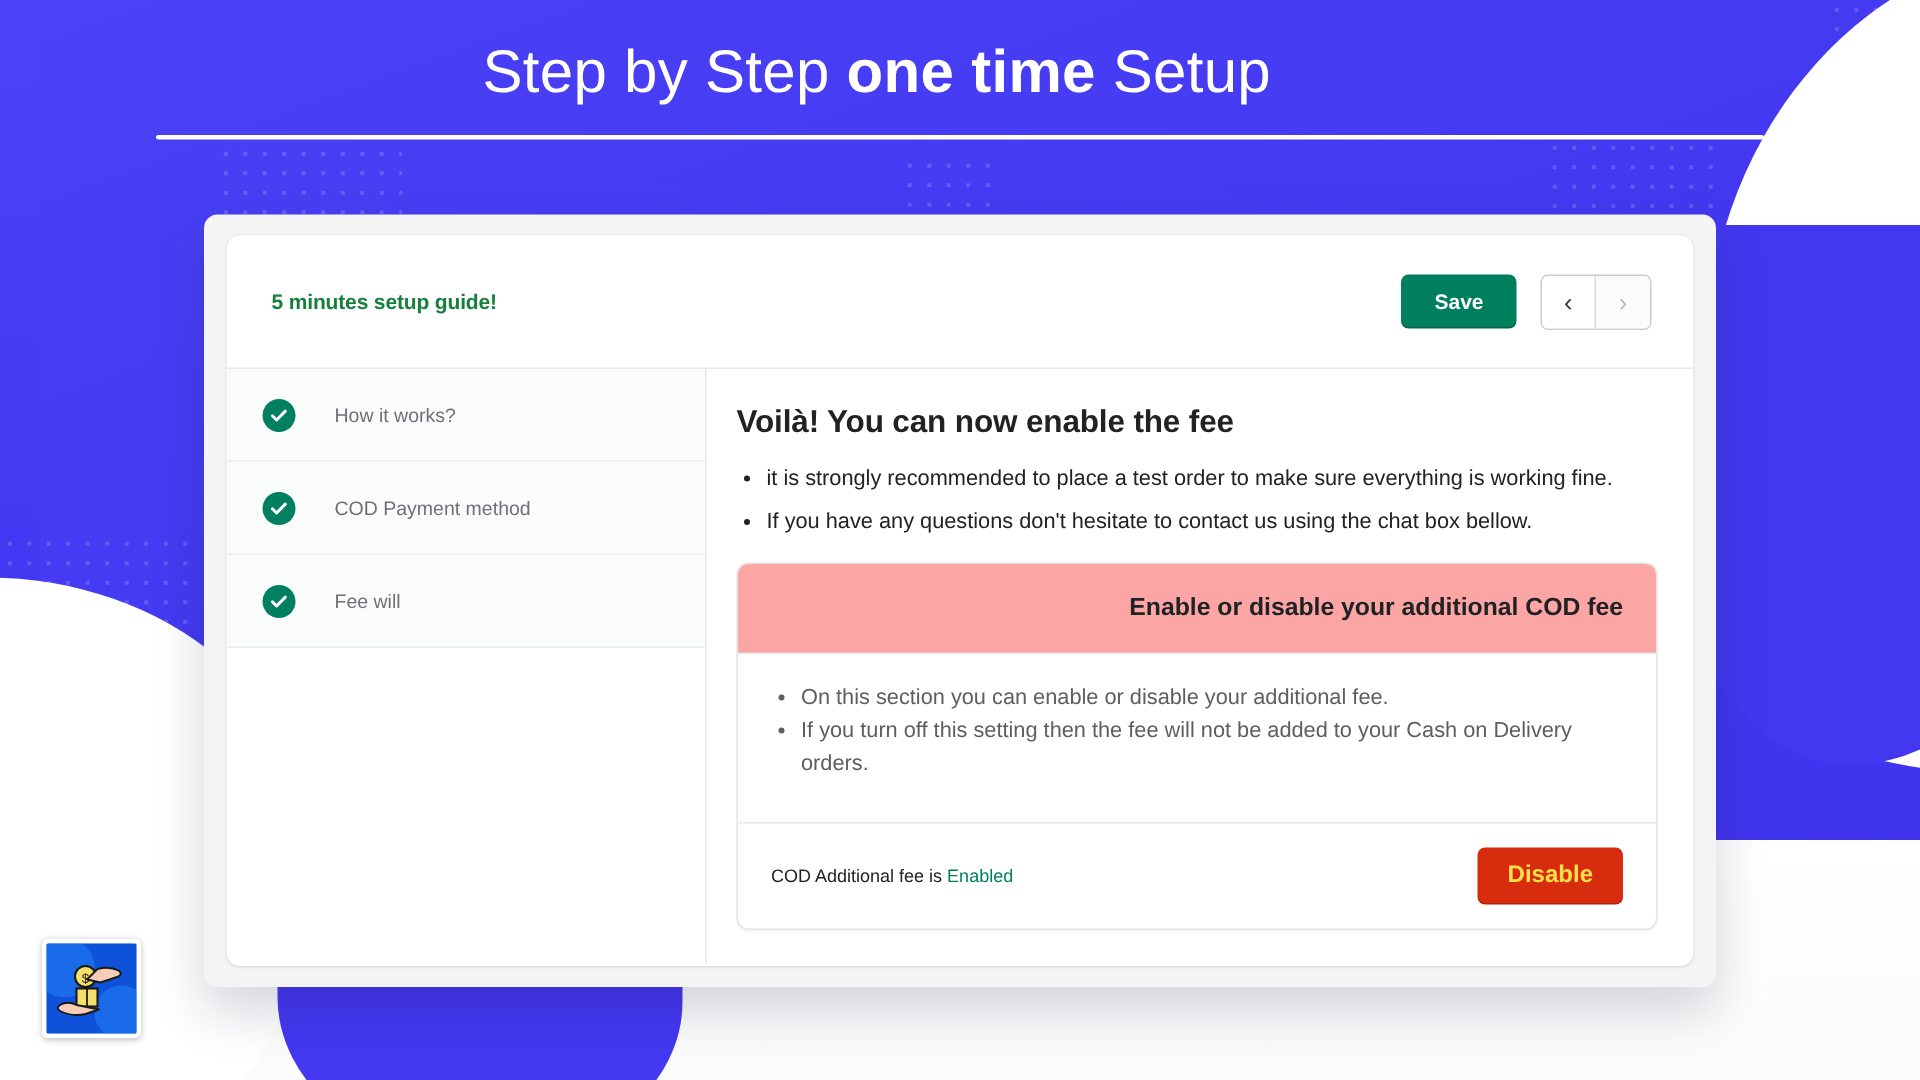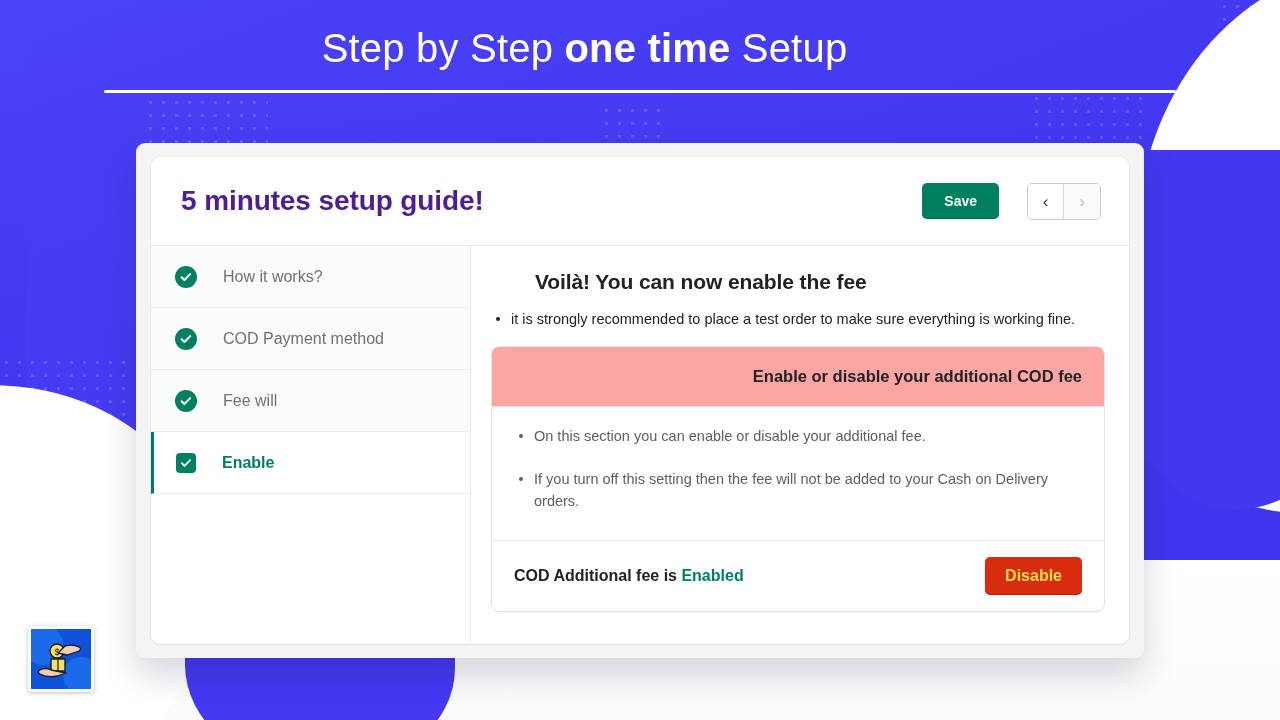--- a/index.html
+++ b/index.html
@@ -142,26 +142,26 @@
   
   .card-header {
     height: 89px;
     display: flex;
     align-items: center;
     justify-content: space-between;
     padding: 0 28px 0 30px;
     border-bottom: 1px solid #e8e9eb;
   }
   .card-title {
-    font-size: 28px;
+    font-size: 14px;
     font-weight: 700;
-    color: #4c1d95;
+    color: #15803d;
     letter-spacing: -0.1px;
   }
-  .header-actions { display: flex; align-items: center; gap: 28px; }
+  .header-actions { display: flex; align-items: center; gap: 16px; }
 
   .btn-save {
     background: #007f5f;
     color: #ffffff;
     font-size: 14px;
     font-weight: 600;
     border: none;
     border-radius: 5px;
     padding: 10px 22px;
     cursor: pointer;
@@ -209,21 +209,21 @@
     background: #fafbfb;
     cursor: pointer;
     position: relative;
   }
   .step.active {
     background: #ffffff;
     border-left: 3px solid #007f5f;
     padding-left: 21px;
   }
   .step-label {
-    font-size: 16px;
+    font-size: 13px;
     color: #6d7175;
   }
   .step.active .step-label {
     color: #007f5f;
     font-weight: 600;
   }
   .check-circle {
     width: 22px; height: 22px;
     border-radius: 50%;
     background: #008060;
@@ -248,21 +248,20 @@
   .content {
     flex: 1;
     padding: 24px 24px 0 20px;
   }
   .content-title {
     font-size: 21px;
     font-weight: 700;
     color: #202223;
     letter-spacing: -0.1px;
     margin-bottom: 14px;
-    margin-left: 44px;
   }
   ul.plain { list-style: none; }
   ul.plain li {
     position: relative;
     padding-left: 20px;
     font-size: 14.5px;
     color: #202223;
     line-height: 22px;
     margin-bottom: 7px;
   }
@@ -289,34 +288,34 @@
     border-bottom: 1px solid #e6e7e9;
     padding: 20px 22px;
     text-align: right;
   }
   .panel-head h3 {
     font-size: 16.5px;
     font-weight: 700;
     color: #202223;
   }
   .panel-body { padding: 18px 22px 16px 22px; }
-  .panel-body ul.grey li { color: #5c5f62; margin-bottom: 21px; }
+  .panel-body ul.grey li { color: #5c5f62; margin-bottom: 0; }
   .panel-body ul.grey li:last-child { margin-bottom: 12px; }
   .panel-body ul.grey li::before { background: #5c5f62; }
 
   .panel-foot {
     border-top: 1px solid #e6e7e9;
     padding: 16px 22px;
     display: flex;
     align-items: center;
     justify-content: space-between;
   }
   .status-line {
-    font-size: 16px;
-    font-weight: 700;
+    font-size: 12px;
+    font-weight: 400;
     color: #202223;
   }
   .status-line .ok { color: #008060; }
   .btn-disable {
     background: #d72c0d;
     color: #fde047;
     border: none;
     border-radius: 5px;
     padding: 10px 20px;
     font-size: 16px;
@@ -405,36 +404,29 @@
 
           <div class="step">
             <span class="check-circle">
               <svg width="12" height="12" viewBox="0 0 12 12">
                   <path d="M1.6 6.2 L4.4 9 L10.2 3.1" stroke="#fff" stroke-width="2" fill="none" stroke-linecap="round" stroke-linejoin="round"></path>
                 </svg>
             </span>
             <span class="step-label">Fee will</span>
           </div>
 
-          <div class="step active">
-            <span class="check-square">
-              <svg width="12" height="12" viewBox="0 0 12 12">
-                  <path d="M1.8 6.2 L4.5 8.9 L10.1 3.2" stroke="#fff" stroke-width="1.9" fill="none" stroke-linecap="round" stroke-linejoin="round"></path>
-                </svg>
-            </span>
-            <span class="step-label">Enable</span>
-          </div>
 
         </div>
 
         <div class="content">
           <div class="content-title">Voilà! You can now enable the fee</div>
 
           <ul class="plain">
             <li>it is strongly recommended to place a test order to make sure everything is working fine.</li>
+            <li>If you have any questions don't hesitate to contact us using the chat box bellow.</li>
           </ul>
 
           <div class="panel">
             <div class="panel-head">
               <h3>Enable or disable your additional COD fee</h3>
             </div>
             <div class="panel-body">
               <ul class="plain grey">
                 <li>On this section you can enable or disable your additional fee.</li>
                 <li>If you turn off this setting then the fee will not be added to your Cash on Delivery orders.</li>

